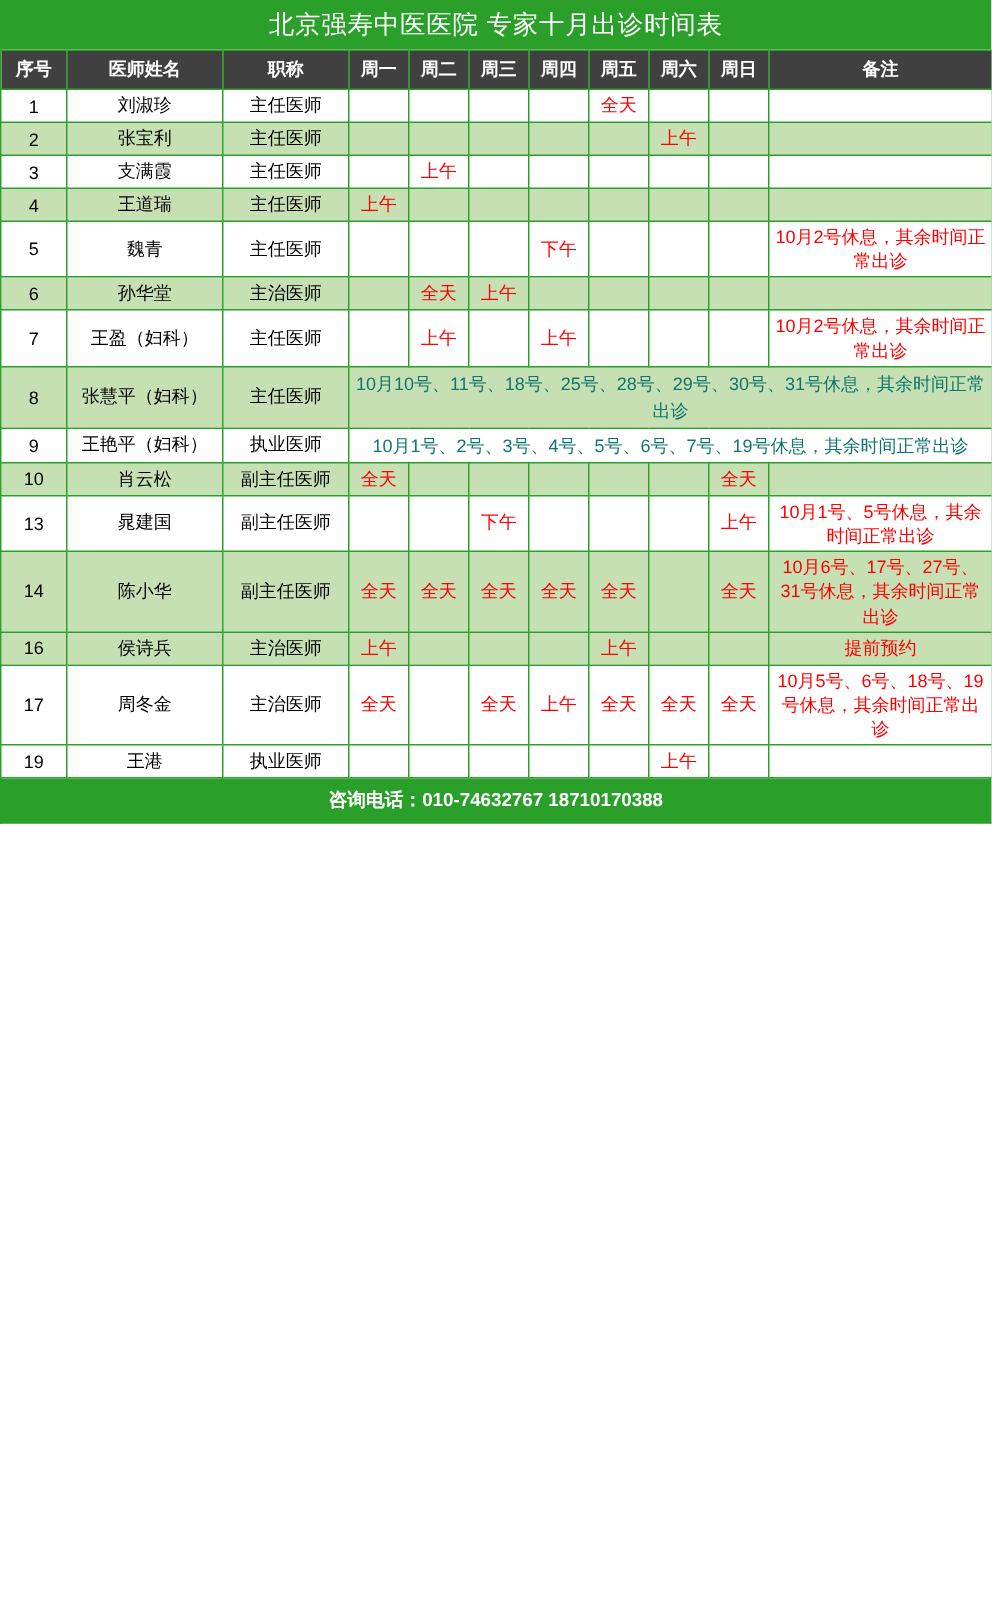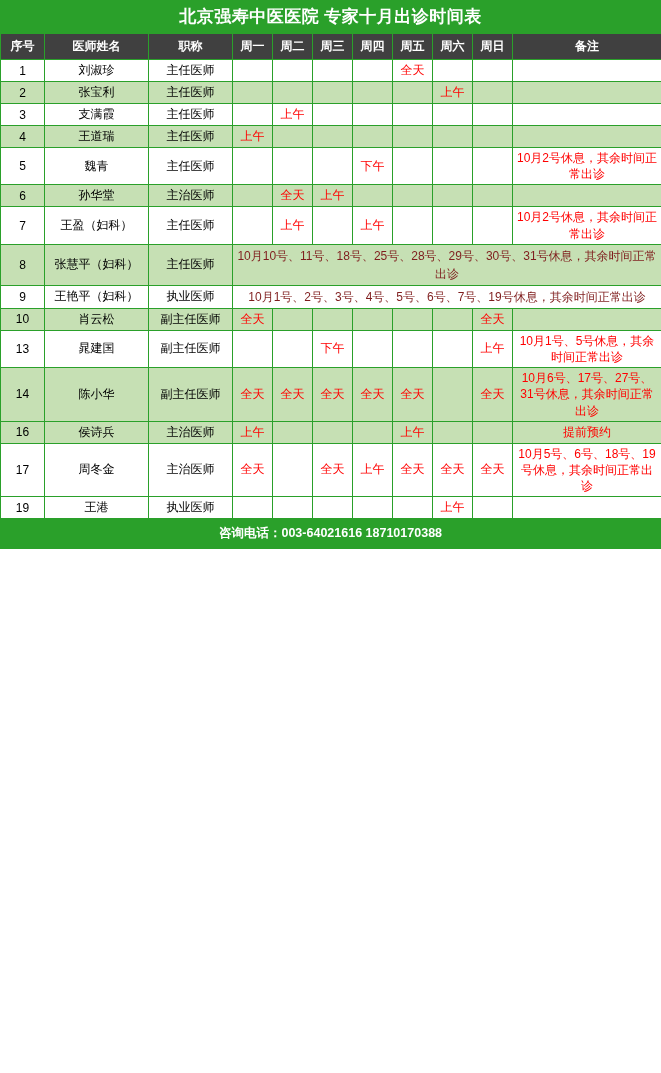--- a/index.html
+++ b/index.html
@@ -20,21 +20,21 @@
     background: #ffffff;
   }
   .title-bar {
     height: 33px;
     background: #2aa02a;
     color: #ffffff;
     display: flex;
     align-items: center;
     justify-content: center;
     font-size: 17px;
-    font-weight: bold;
+    font-weight: normal;
     letter-spacing: 0.5px;
   }
   table.schedule {
     border-collapse: collapse;
     width: 661px;
     table-layout: fixed;
   }
   table.schedule td, table.schedule th {
     border: 1px solid #2aa02a;
     font-size: 12px;
@@ -60,21 +60,21 @@
     color: #000000;
   }
   td.slot, td.note {
     color: #ff0000;
   }
   td.note {
     line-height: 1.35;
     padding: 3px 6px;
   }
   td.note-wide {
-    color: #7f1d1d;
+    color: #0f766e;
     line-height: 1.5;
     padding: 4px 8px;
   }
   .footer {
     border: 1px solid #2aa02a;
     border-top: none;
     background: #2aa02a;
     color: #ffffff;
     height: 30px;
     display: flex;
@@ -306,16 +306,16 @@
           <td class="slot"></td>
           <td class="slot"></td>
           <td class="slot">上午</td>
           <td class="slot"></td>
           <td class="note"></td>
         </tr>
       </tbody>
   </table>
 
   <div class="footer">
-    <div class="footer-inner">咨询电话：003-64021616  18710170388</div>
+    <div class="footer-inner">咨询电话：010-74632767  18710170388</div>
   </div>
 
 </div>
 
 </body></html>

